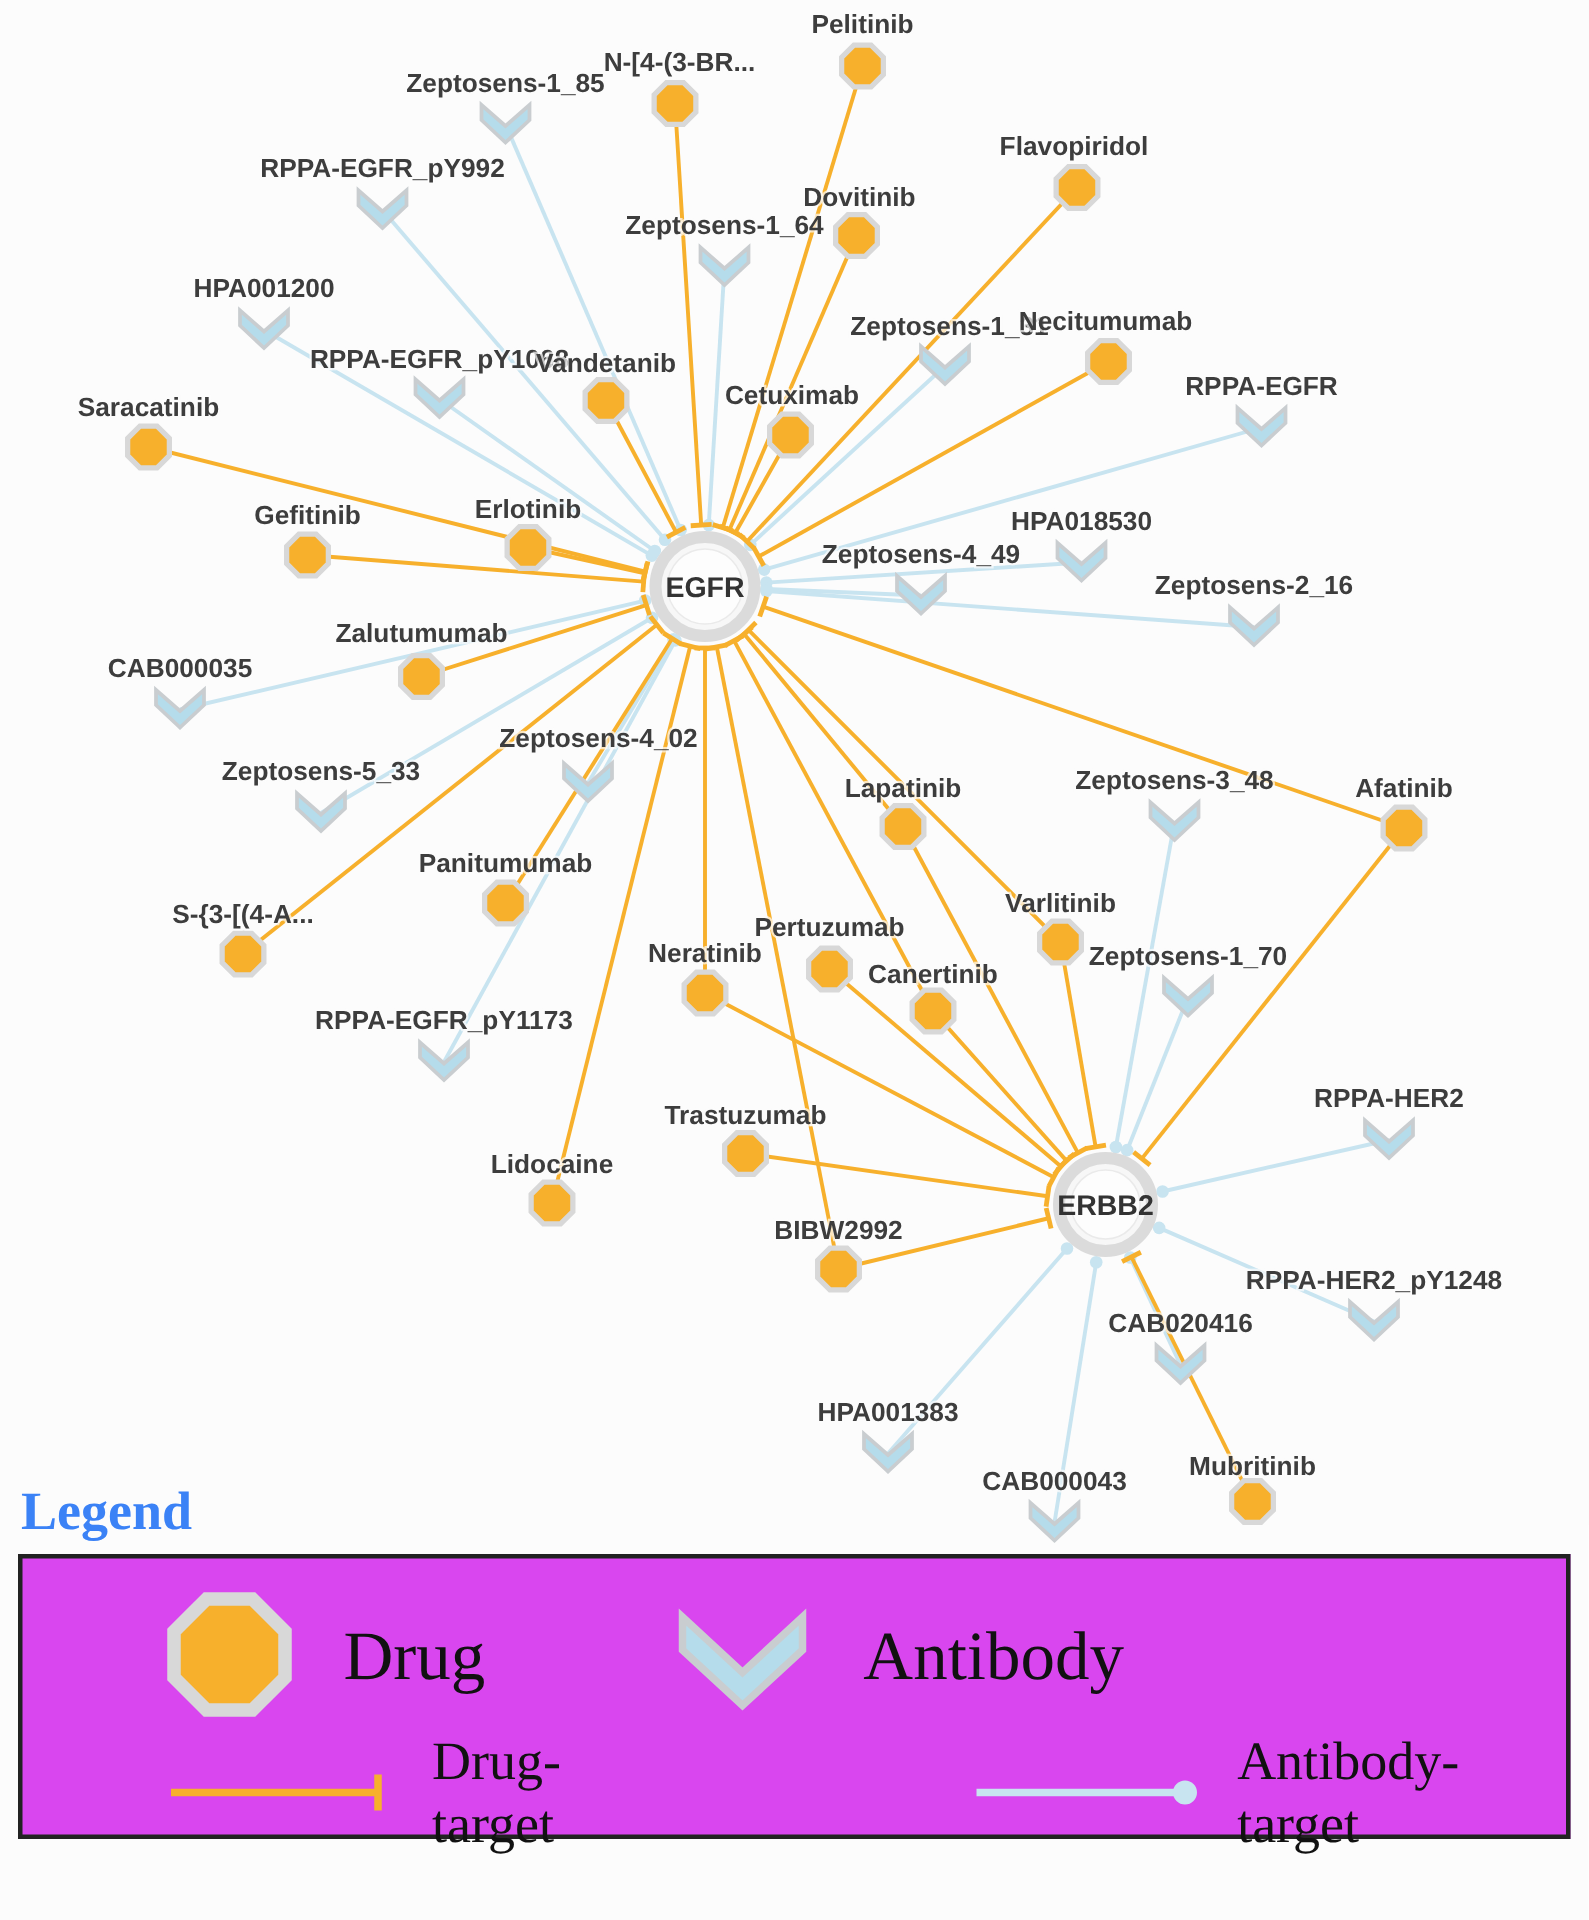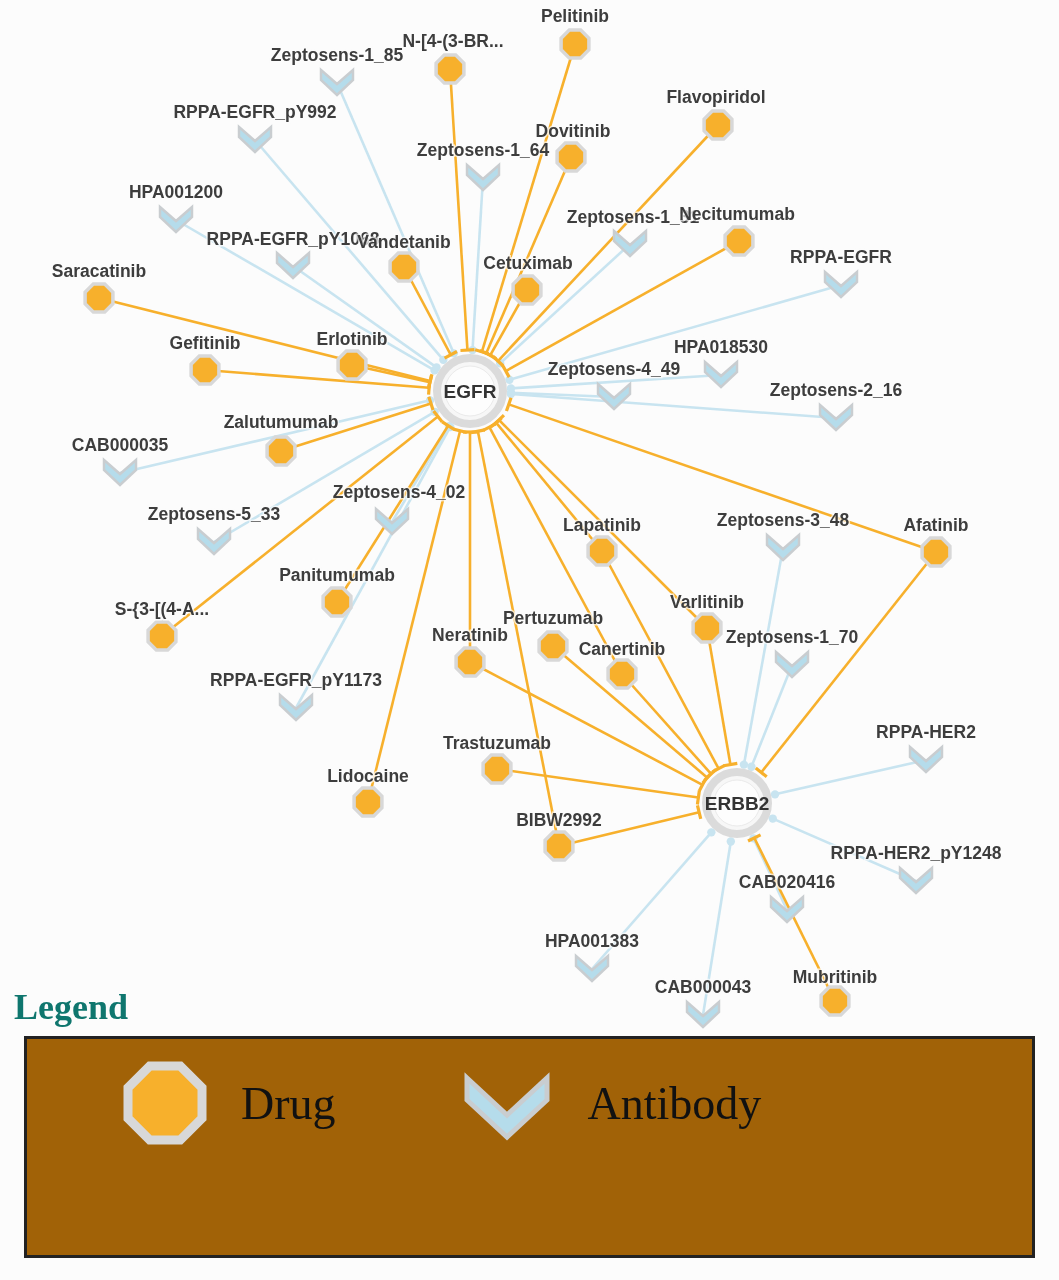--- a/index.html
+++ b/index.html
@@ -3,23 +3,23 @@
 <meta charset="utf-8">
 <style>
   html,body{margin:0;padding:0;background:#ffffff;}
   .page{position:relative;width:1059px;height:1280px;background:#FCFCFC;overflow:hidden;
         font-family:"Liberation Sans",sans-serif;}
   svg.graph{position:absolute;left:0;top:0;}
   .node-label{font:700 17.5px "Liberation Sans",sans-serif;fill:#3d3d3d;
               paint-order:stroke;stroke:#FCFCFC;stroke-width:3px;stroke-opacity:.7;}
   .gene-label{font:700 19px "Liberation Sans",sans-serif;fill:#333;}
   .legend{position:absolute;left:0;top:986px;width:1059px;}
-  .legend h2{margin:0 0 8px 14px;font:700 36px "Liberation Serif",serif;color:#0f766e;}
-  .legend-box{margin:0 24px;height:222px;box-sizing:border-box;border:3.5px solid #222;
-              background:#a16207;padding:14px 0 10px 0;display:flex;flex-direction:column;
+  .legend h2{margin:0 0 8px 14px;font:700 36px "Liberation Serif",serif;color:#3b82f6;}
+  .legend-box{margin:0 12px;height:190px;box-sizing:border-box;border:3.5px solid #222;
+              background:#d946ef;padding:14px 0 10px 0;display:flex;flex-direction:column;
               justify-content:space-between;}
   .legend-row{display:flex;align-items:center;}
   .legend-item{display:flex;align-items:center;}
   .legend-item .glyph{flex:0 0 auto;}
   .nodes-row .legend-item span{font:400 46px "Liberation Serif",serif;color:#111;margin-left:26px;}
   .edges-row .legend-item span{font:400 36px "Liberation Serif",serif;color:#111;margin-left:18px;}
   .li-drug{margin-left:88px;}
   .li-gene{margin-left:118px;}
   .li-antibody{margin-left:116px;}
   .li-drug-target{margin-left:95px;}
@@ -335,16 +335,32 @@
           <span>Drug</span>
         </div>
         <div class="legend-item li-antibody">
           <svg class="glyph" width="110" height="100">
             <path d="M 15 25 L 55 62 L 95 25 L 95 47 L 55 84 L 15 47 Z" fill="#B5DCEB" stroke="#C9CDD0" stroke-width="5"></path>
           </svg>
           <span>Antibody</span>
         </div>
       </div>
 
+      <div class="legend-row edges-row">
+        <div class="legend-item li-drug-target">
+          <svg class="glyph" width="160" height="34">
+            <line x1="4" y1="17" x2="142" y2="17" stroke="#F7B02C" stroke-width="5"></line>
+            <line x1="142" y1="5" x2="142" y2="29" stroke="#F7B02C" stroke-width="5"></line>
+          </svg>
+          <span>Drug-target</span>
+        </div>
+        <div class="legend-item li-antibody-target">
+          <svg class="glyph" width="160" height="34">
+            <line x1="4" y1="17" x2="140" y2="17" stroke="#C8E4F0" stroke-width="5"></line>
+            <circle cx="143" cy="17" r="8" fill="#C8E4F0"></circle>
+          </svg>
+          <span>Antibody-target</span>
+        </div>
+      </div>
 
     </div>
   </div>
 </div>
 
 </body></html>

